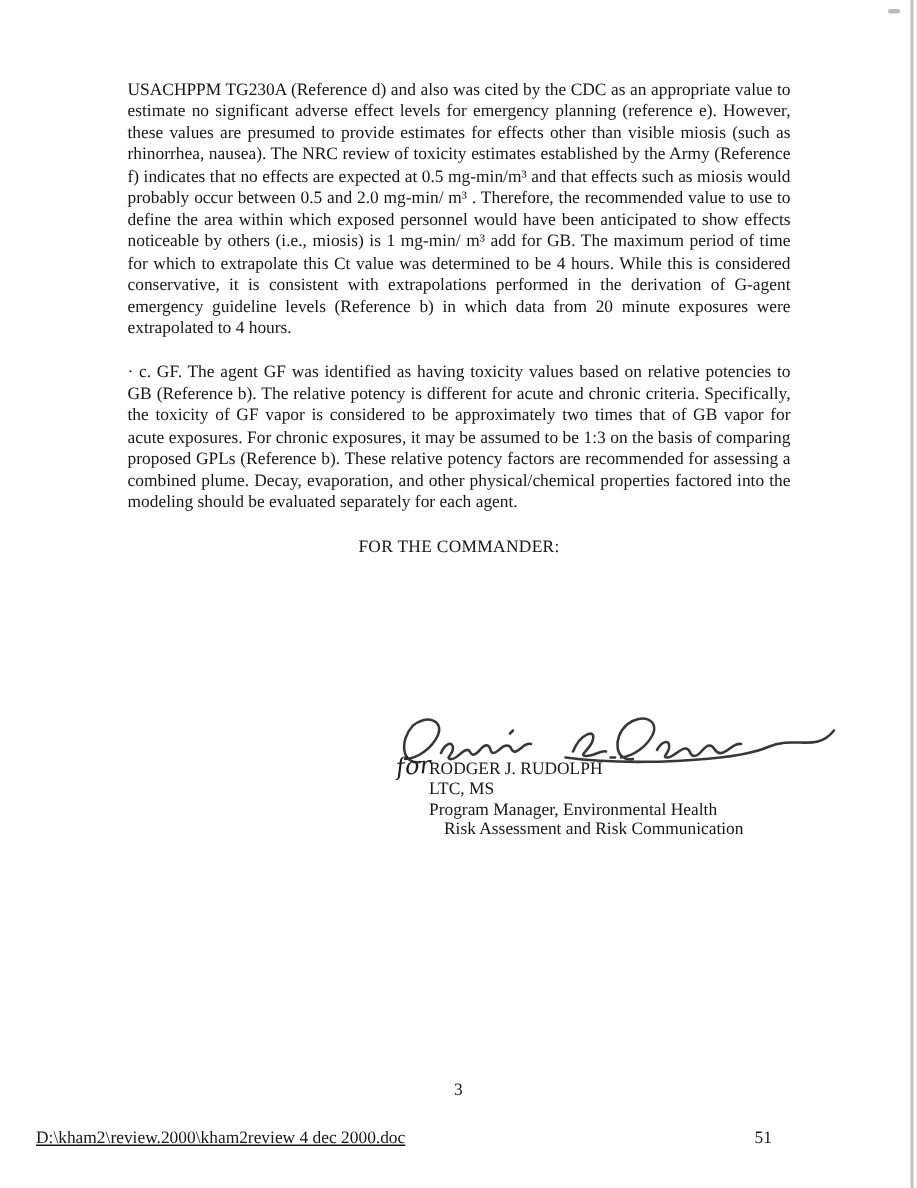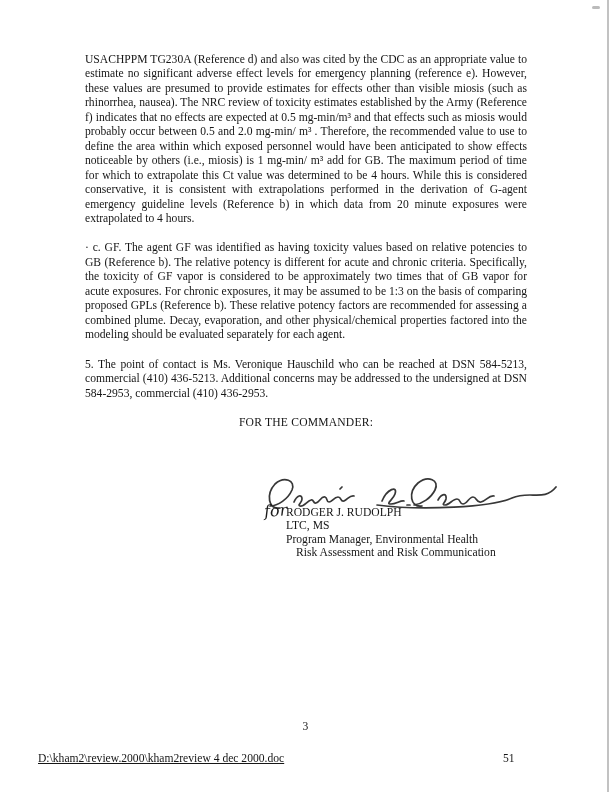--- a/index.html
+++ b/index.html
@@ -55,40 +55,39 @@
     position: absolute; left: 286px; top: 506px;
     font-size: 11.6px; line-height: 13.3px;
     text-align: left; white-space: nowrap;
   }
   .sig-line-4 { padding-left: 10px; }
   .page-number {
     position: absolute; left: 0; top: 720px; width: 611px;
     text-align: center; font-size: 11.6px;
   }
   .footer-path {
-    position: absolute; left: 38px; top: 752px;
+    position: absolute; left: 24px; top: 752px;
     font-size: 11.6px; text-decoration: underline;
   }
   .footer-page {
     position: absolute; left: 503px; top: 752px;
     font-size: 11.6px;
   }
 </style>
 </head>
 <body>
 
 <div class="page">
 
   <div class="scan-edge-right"></div>
   <div class="scan-speck"></div>
 
   <div class="body-text">
     <p>USACHPPM TG230A (Reference d) and also was cited by the CDC as an appropriate value to estimate no significant adverse effect levels for emergency planning (reference e).  However, these values are presumed to provide estimates for effects other than visible miosis (such as rhinorrhea, nausea).   The NRC review of toxicity estimates established by the Army (Reference f) indicates that no effects are expected at 0.5 mg-min/m³ and that effects such as miosis would probably occur between 0.5 and 2.0 mg-min/ m³ .  Therefore, the recommended value to use to define the area within which exposed personnel would have been anticipated to show effects noticeable by others (i.e., miosis) is 1 mg-min/ m³ add for GB.   The maximum period of time for which to extrapolate this Ct value was determined to be 4 hours.  While this is considered conservative, it is consistent with extrapolations performed in the derivation of G-agent emergency guideline levels (Reference b) in which data from 20 minute exposures were extrapolated to 4 hours.</p>
     <p>· c.  GF.  The agent GF was identified as having toxicity values based on relative potencies to GB (Reference b).  The relative potency is different for acute and chronic criteria.  Specifically, the toxicity of GF vapor is considered to be approximately two times that of GB vapor for acute exposures.  For chronic exposures, it may be assumed to be 1:3 on the basis of comparing proposed GPLs (Reference b).  These relative potency factors are recommended for assessing a combined plume.  Decay, evaporation, and other physical/chemical properties factored into the modeling should be evaluated separately for each agent.</p>
-    <p>5.   The point of contact is Ms. Veronique Hauschild who can be reached at DSN 584-5213, commercial (410) 436-5213.  Additional concerns may be addressed to the undersigned at DSN 584-2953, commercial (410) 436-2953.</p>
     <p class="commander">FOR THE COMMANDER:</p>
   </div>
 
   <div class="sig-scrawl">
     <svg viewBox="0 0 300 40" width="300" height="40" aria-hidden="true">
       <path d="M18,32 C6,34 4,18 13,8 C22,0 34,4 30,14 C26,23 16,30 8,30"></path>
       <path d="M32,26 c3,-7 8,-8 8,-3 c0,4 -5,6 -2,7 c4,1 7,-5 11,-6 c3,-1 2,4 5,3 c4,-1 5,-7 9,-6 c3,1 1,5 4,5 c3,0 5,-5 9,-5 c4,0 2,5 6,4 c4,-2 6,-6 10,-5"></path>
       <path d="M78,13 l2,-2"></path>
       <path d="M120,25 c5,-12 16,-16 13,-7 c-2,6 -10,10 -4,10 c5,0 10,-4 13,-3"></path>
       <path d="M145,29 l3,0"></path>

